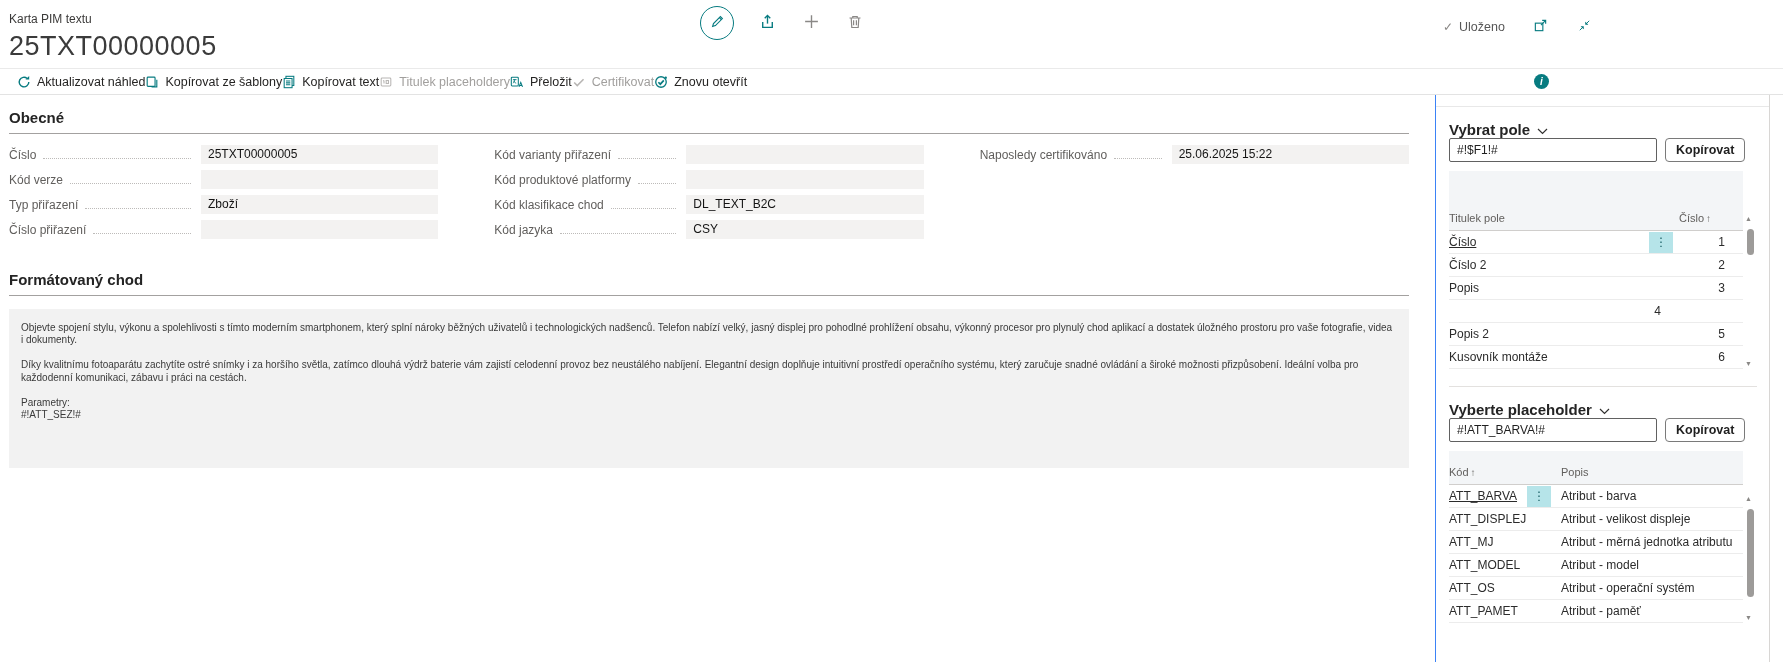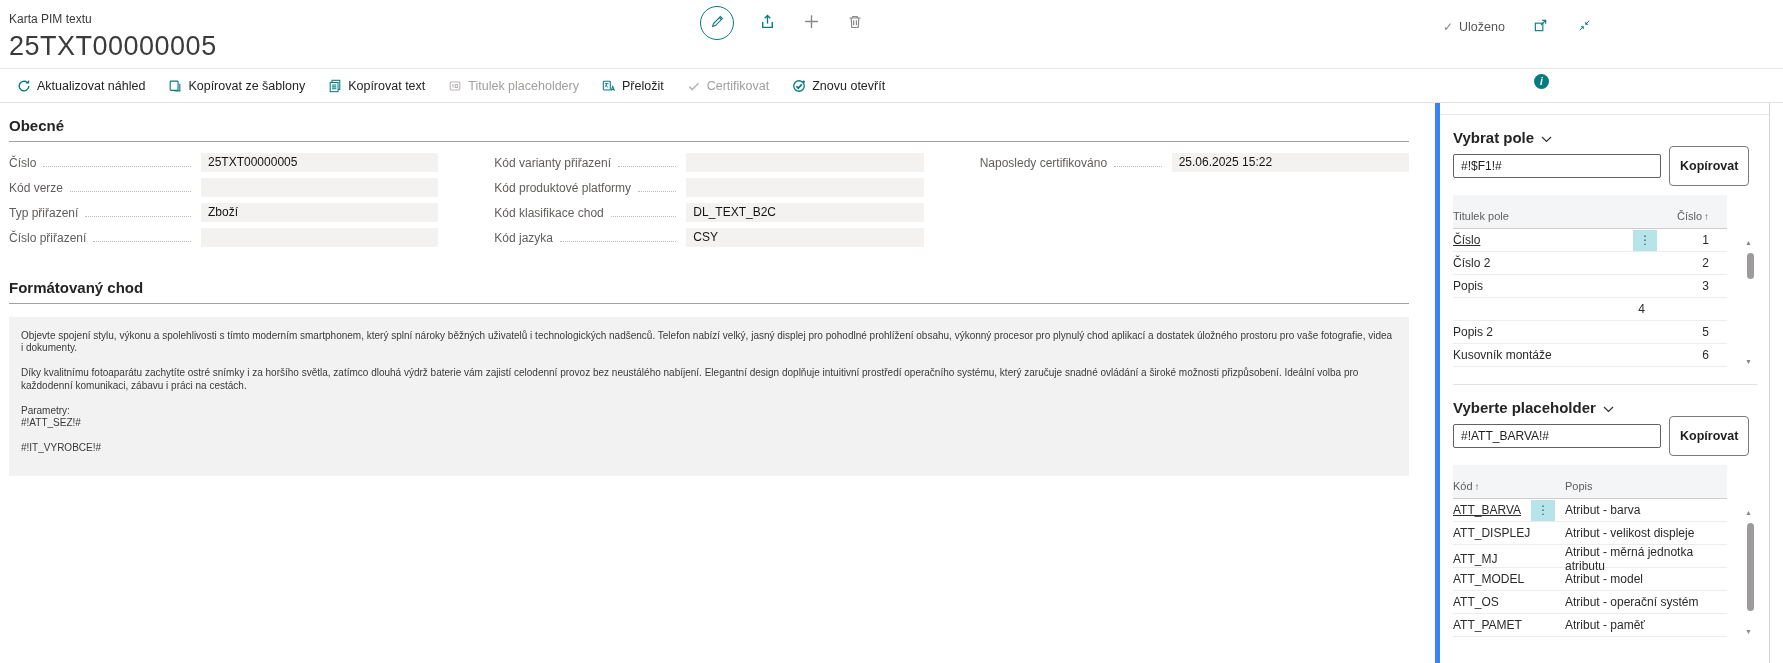--- a/index.html
+++ b/index.html
@@ -21,21 +21,21 @@
   .title{margin-top:5px;font-size:27px;font-weight:300;color:#3b3b3b;letter-spacing:.5px;}
   .center-actions{position:absolute;left:700px;top:6px;display:flex;align-items:center;gap:23px;}
   .circle-btn{width:34px;height:34px;border:1px solid var(--accent);border-radius:50%;background:#fff;color:var(--accent);display:flex;align-items:center;justify-content:center;cursor:pointer;}
   .ghost-btn{border:none;background:none;padding:2px;display:flex;align-items:center;cursor:pointer;}
   .teal{color:var(--accent);} .gray{color:#8a8886;}
   .save-area{position:absolute;left:1443px;top:16px;display:flex;align-items:center;gap:26px;}
   .saved{display:flex;align-items:center;gap:6px;font-size:12.5px;color:#565656;}
   .saved .chk{color:#8a8886;font-size:12px;}
 
   
-  .toolbar{height:35px;border-top:1px solid #eaeaea;border-bottom:1px solid #e3e3e3;display:flex;align-items:center;gap:23px;padding-left:17px;}
+  .toolbar{height:27px;border-top:1px solid #eaeaea;border-bottom:1px solid #e3e3e3;display:flex;align-items:center;padding-left:17px;}
   .tb-item{border:none;background:none;display:flex;align-items:center;gap:6px;font-size:12.5px;font-family:inherit;color:#252423;cursor:pointer;}
   .tb-item .tb-ico{display:flex;align-items:center;color:var(--accent);}
   .tb-item.disabled{color:var(--disabled);cursor:default;}
   .tb-item.disabled .tb-ico{color:#b8b6b4;}
   .info-dot{position:absolute;left:1534px;top:74px;width:15px;height:15px;border-radius:50%;background:var(--accent);color:#fff;font-size:10px;font-weight:700;display:flex;align-items:center;justify-content:center;cursor:pointer;font-style:italic;}
 
   
   .content{display:flex;height:567px;}
   .main{width:1435px;padding:0 26px 8px 9px;}
   h2.sect{font-size:15px;font-weight:700;color:#242424;margin-top:14px;padding-bottom:7px;border-bottom:1px solid #a3a1a0;cursor:pointer;}
@@ -46,40 +46,40 @@
   .f-lab{display:flex;align-items:flex-end;width:192px;flex:none;font-size:12px;color:#605e5c;}
   .f-lab .dots{flex:1;border-bottom:1px dotted #bdbbb9;margin:0 10px 3px 7px;min-width:8px;}
   .f-val{flex:1;height:19px;line-height:19px;background:var(--field-bg);padding:0 7px;font-size:12px;color:#141414;white-space:nowrap;overflow:hidden;}
 
   .textbox{margin-top:13px;background:#f2f2f2;padding:13px 12px;min-height:159px;color:#3a3a3a;}
   .textbox p{font-size:10px;line-height:1.22;margin-bottom:13px;}
   .textbox p.pre{white-space:pre-line;}
   .textbox p:last-child{margin-bottom:0;}
 
   
-  .sidebar{width:335px;border-left:5px solid #3b82f6;border-right:1px solid #d8d6d4;padding:0 12px 12px 13px;position:relative;}
+  .sidebar{width:335px;border-left:1px solid #3b82f6;border-right:1px solid #d8d6d4;padding:0 12px 12px 13px;position:relative;}
   .gutter{flex:1;background:#fff;}
   .sb-topline{border-top:1px solid #e8e8e8;margin:11px -12px 0 -13px;}
   h3.sb-head{display:flex;align-items:center;gap:7px;font-size:15px;font-weight:700;color:#242424;margin-top:14px;cursor:pointer;}
   h3.sb-head svg{margin-top:3px;}
   .copy-row{display:flex;align-items:center;}
   .copy-row input{width:208px;height:24px;border:1px solid #616161;border-radius:2px;padding:0 7px;font-size:12px;font-family:inherit;color:#1f1f1f;}
-  .btn{margin-left:8px;height:40px;padding:0 10px;border:1px solid #7a7a7a;border-radius:4px;background:#fff;font-family:inherit;font-size:12.5px;font-weight:600;color:#1f1f1f;cursor:pointer;}
-  .sb-table{display:grid;grid-template-columns:1fr 14px;margin-top:9px;gap:16px;}
+  .btn{margin-left:8px;height:24px;padding:0 10px;border:1px solid #7a7a7a;border-radius:4px;background:#fff;font-family:inherit;font-size:12.5px;font-weight:600;color:#1f1f1f;cursor:pointer;}
+  .sb-table{display:grid;grid-template-columns:1fr 14px;margin-top:9px;}
   .t-head{background:var(--band-bg);padding-top:15px;}
   .t-head-row{display:grid;align-items:end;font-size:11px;color:#605e5c;padding-bottom:6px;border-bottom:1px solid #d0cecc;}
   .sf-grid{grid-template-columns:1fr 64px;}
   .ph-grid{grid-template-columns:112px 1fr;}
   .t-row{display:grid;align-items:center;height:23px;border-bottom:1px solid #ececec;font-size:12px;color:#2b2b2b;cursor:pointer;}
   .cell1{display:flex;align-items:center;height:100%;overflow:hidden;white-space:nowrap;}
   .link-sel{text-decoration:underline;color:#2b2b2b;cursor:pointer;}
   .menu-box{margin-left:auto;margin-right:6px;width:24px;height:21px;background:var(--selection);color:#175e63;display:flex;align-items:center;justify-content:center;font-size:12px;cursor:pointer;}
   .ph-grid .menu-box{margin-right:10px;}
   .num{text-align:right;padding-right:18px;}
-  .num-h{text-align:right;padding-right:18px;white-space:nowrap;}
+  .num-h{padding-right:18px;white-space:nowrap;margin-top:26px;}
   .sort{font-size:10px;margin-left:2px;}
   .t-scroll{position:relative;}
   .sc-a{position:absolute;left:2px;font-size:7px;color:#8a8886;cursor:pointer;}
   .sc-a.up{top:44px;} .sc-a.dn{bottom:2px;}
   .thumb{position:absolute;left:4px;width:7px;border-radius:4px;background:#9d9b99;cursor:pointer;}
   .thumb.t1{top:58px;height:26px;}
   .thumb.t2{top:58px;height:88px;}
   .sb-divider{border-top:1px solid #e3e1df;margin:17px 0 0;}
 </style>
 </head>
@@ -300,21 +300,20 @@
         </div>
       </section>
 
       <section>
         <h2 class="sect second">Formátovaný chod</h2>
         <div class="textbox">
           <p>Objevte spojení stylu, výkonu a spolehlivosti s tímto moderním smartphonem, který splní nároky běžných uživatelů i technologických nadšenců. Telefon nabízí velký, jasný displej pro pohodlné prohlížení obsahu, výkonný procesor pro plynulý chod aplikací a dostatek úložného prostoru pro vaše fotografie, videa i dokumenty.</p>
           <p>Díky kvalitnímu fotoaparátu zachytíte ostré snímky i za horšího světla, zatímco dlouhá výdrž baterie vám zajistí celodenní provoz bez neustálého nabíjení. Elegantní design doplňuje intuitivní prostředí operačního systému, který zaručuje snadné ovládání a široké možnosti přizpůsobení. Ideální volba pro každodenní komunikaci, zábavu i práci na cestách.</p>
           <p class="pre">Parametry:
 #!ATT_SEZ!#</p>
-          <p>#!IT_VYROBCE!#</p>
         </div>
       </section>
     </main>
 
     <aside class="sidebar">
       <div class="sb-topline"></div>
 
       <section>
         <h3 class="sb-head">
           <span>Vybrat pole</span>

